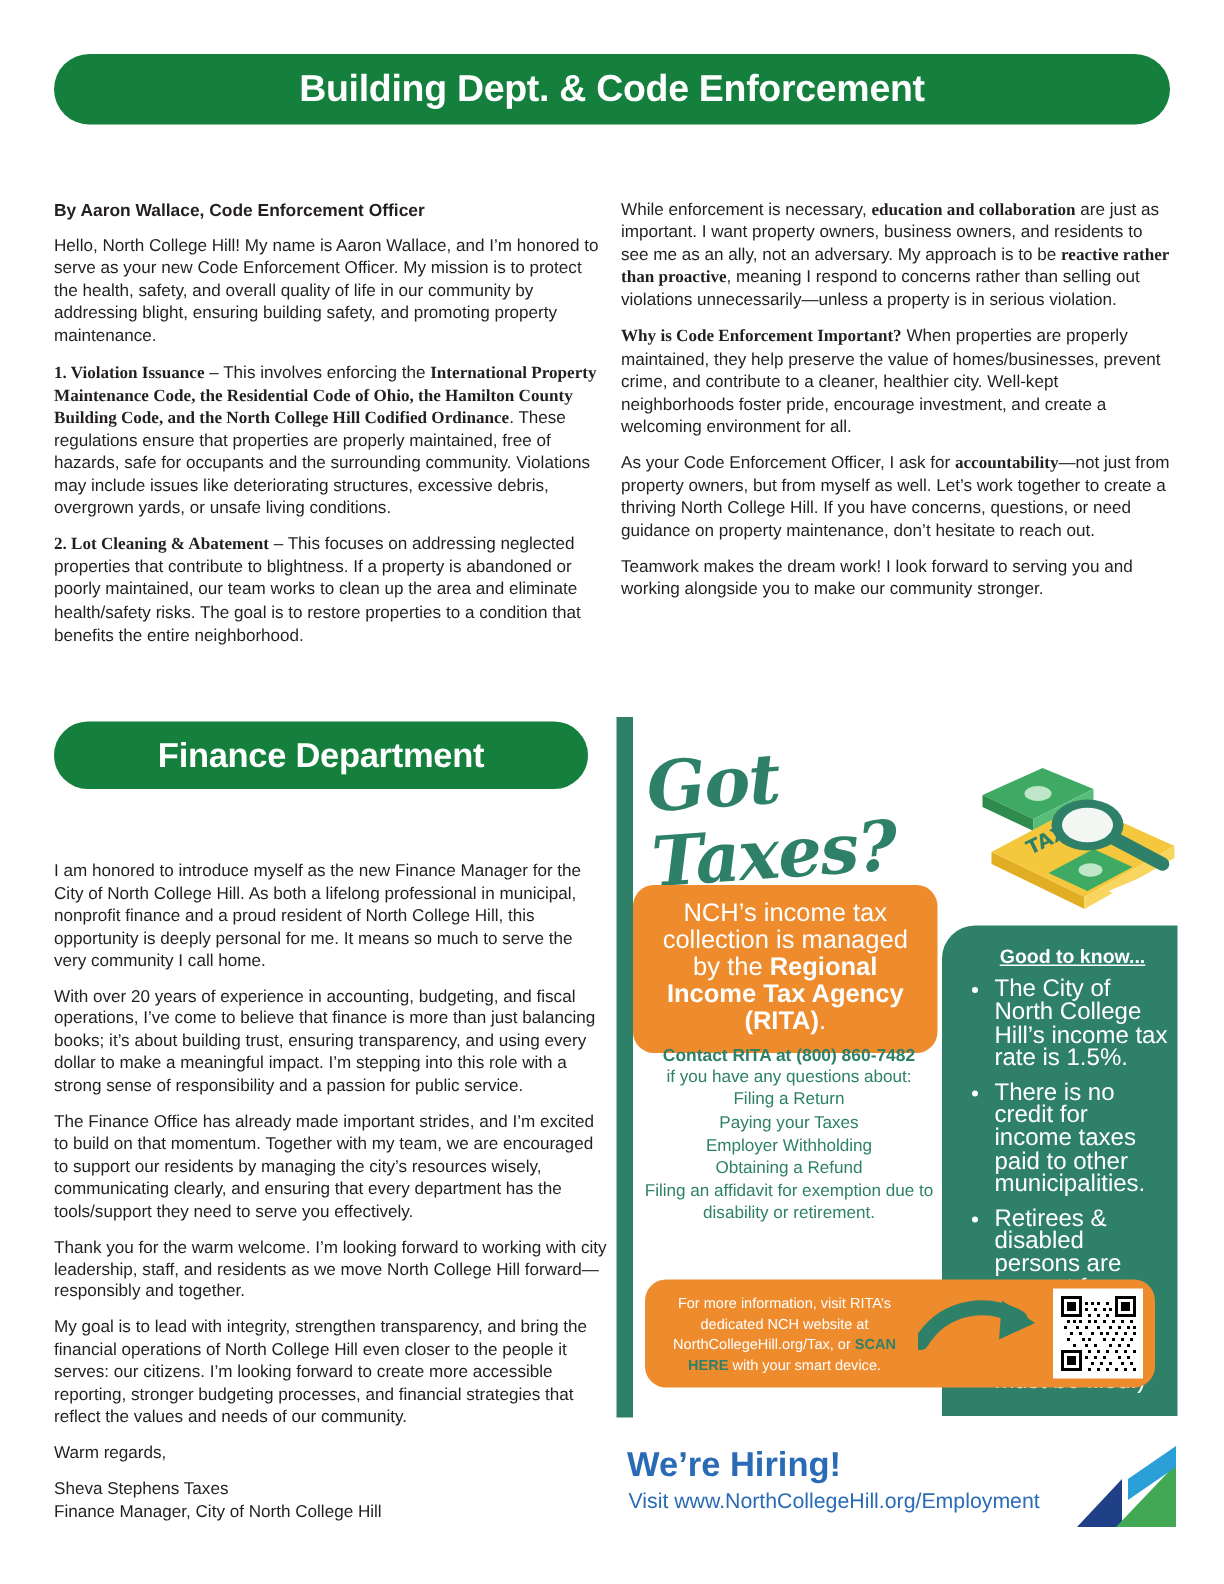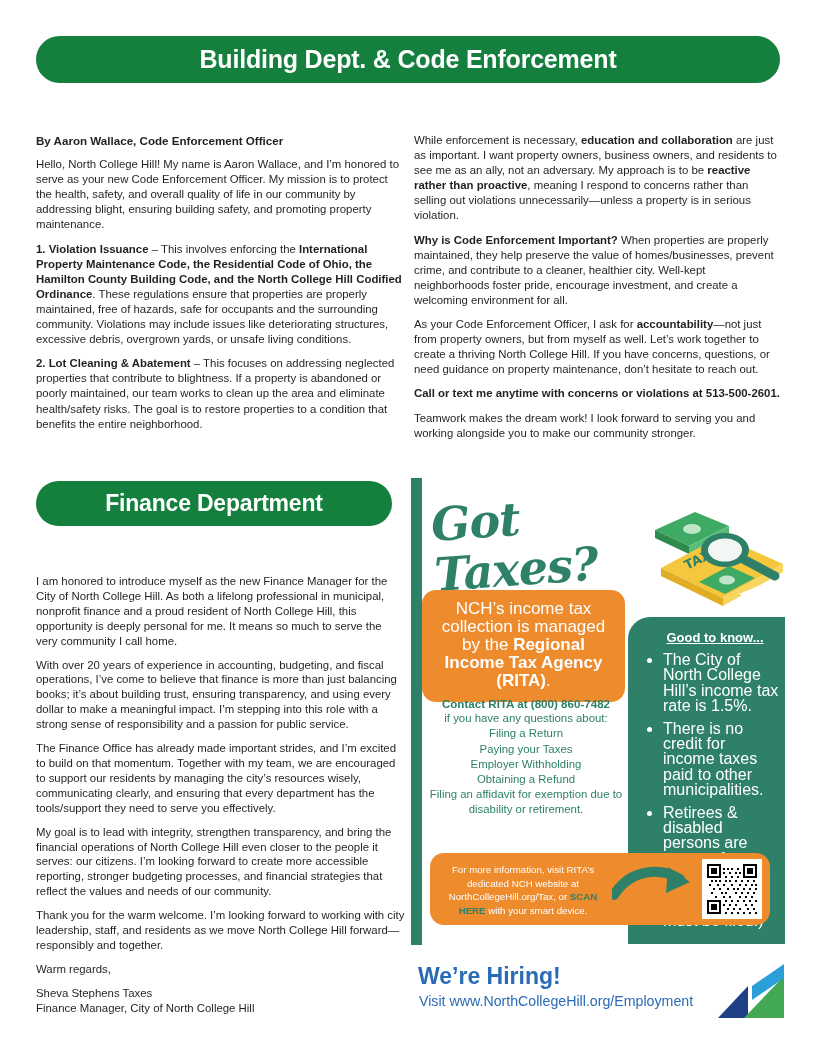--- a/index.html
+++ b/index.html
@@ -55,21 +55,21 @@
   .col {
     position: absolute;
     font-size: 11.4px;
     line-height: 15.1px;
     color: #231f20;
     text-align: left;
     margin-top: 40px;
   }
   .col p { margin: 0 0 9px 0; }
   .col p:last-child { margin-bottom: 0; }
-  .col b, .col strong { font-weight: bold; }
+  .col b, .col strong { font-weight: bold; font-family: Liberation Serif, serif; }
 
   #bd-left  { left: 36px;  top: 93px; width: 368px; }
   #bd-right { left: 414px; top: 93px; width: 368px; }
 
   #fin-left { left: 36px; top: 534px; width: 370px; line-height: 14.9px; }
 
   .byline { font-weight: bold; font-size: 11.6px; display:block; margin-bottom: 9px; }
 
   .signature-name { display: block; }
 
@@ -281,36 +281,33 @@
   <div class="col" id="bd-right">
     <p>
       <span>While enforcement is necessary, </span><b>education and collaboration</b><span> are just as important. I want property owners, business owners, and residents to see me as an ally, not an adversary. My approach is to be </span><b>reactive rather than proactive</b><span>, meaning I respond to concerns rather than selling out violations unnecessarily—unless a property is in serious violation.</span>
     </p>
     <p>
       <b>Why is Code Enforcement Important?</b><span> When properties are properly maintained, they help preserve the value of homes/businesses, prevent crime, and contribute to a cleaner, healthier city. Well-kept neighborhoods foster pride, encourage investment, and create a welcoming environment for all.</span>
     </p>
     <p>
       <span>As your Code Enforcement Officer, I ask for </span><b>accountability</b><span>—not just from property owners, but from myself as well. Let’s work together to create a thriving North College Hill. If you have concerns, questions, or need guidance on property maintenance, don’t hesitate to reach out.</span>
     </p>
-    <p>
-      <b>Call or text me anytime with concerns or violations at 513-500-2601.</b>
-    </p>
     <p>Teamwork makes the dream work! I look forward to serving you and working alongside you to make our community stronger.</p>
   </div>
 
   <div class="banner" id="banner-finance">
     <span>Finance Department</span>
   </div>
 
   <div class="col" id="fin-left">
     <p>I am honored to introduce myself as the new Finance Manager for the City of North College Hill. As both a lifelong professional in municipal, nonprofit finance and a proud resident of North College Hill, this opportunity is deeply personal for me. It means so much to serve the very community I call home.</p>
     <p>With over 20 years of experience in accounting, budgeting, and fiscal operations, I’ve come to believe that finance is more than just balancing books; it’s about building trust, ensuring transparency, and using every dollar to make a meaningful impact. I’m stepping into this role with a strong sense of responsibility and a passion for public service.</p>
     <p>The Finance Office has already made important strides, and I’m excited to build on that momentum. Together with my team, we are encouraged to support our residents by managing the city’s resources wisely, communicating clearly, and ensuring that every department has the tools/support they need to serve you effectively.</p>
+    <p>Thank you for the warm welcome. I’m looking forward to working with city leadership, staff, and residents as we move North College Hill forward—responsibly and together.</p>
     <p>My goal is to lead with integrity, strengthen transparency, and bring the financial operations of North College Hill even closer to the people it serves: our citizens. I’m looking forward to create more accessible reporting, stronger budgeting processes, and financial strategies that reflect the values and needs of our community.</p>
-    <p>Thank you for the warm welcome. I’m looking forward to working with city leadership, staff, and residents as we move North College Hill forward—responsibly and together.</p>
     <p>Warm regards,</p>
     <p>
       <span class="signature-name">Sheva Stephens Taxes</span>
       <span class="signature-name">Finance Manager, City of North College Hill</span>
     </p>
   </div>
 
   <div id="taxes-panel">
 
     <div class="taxes-bg"></div>

